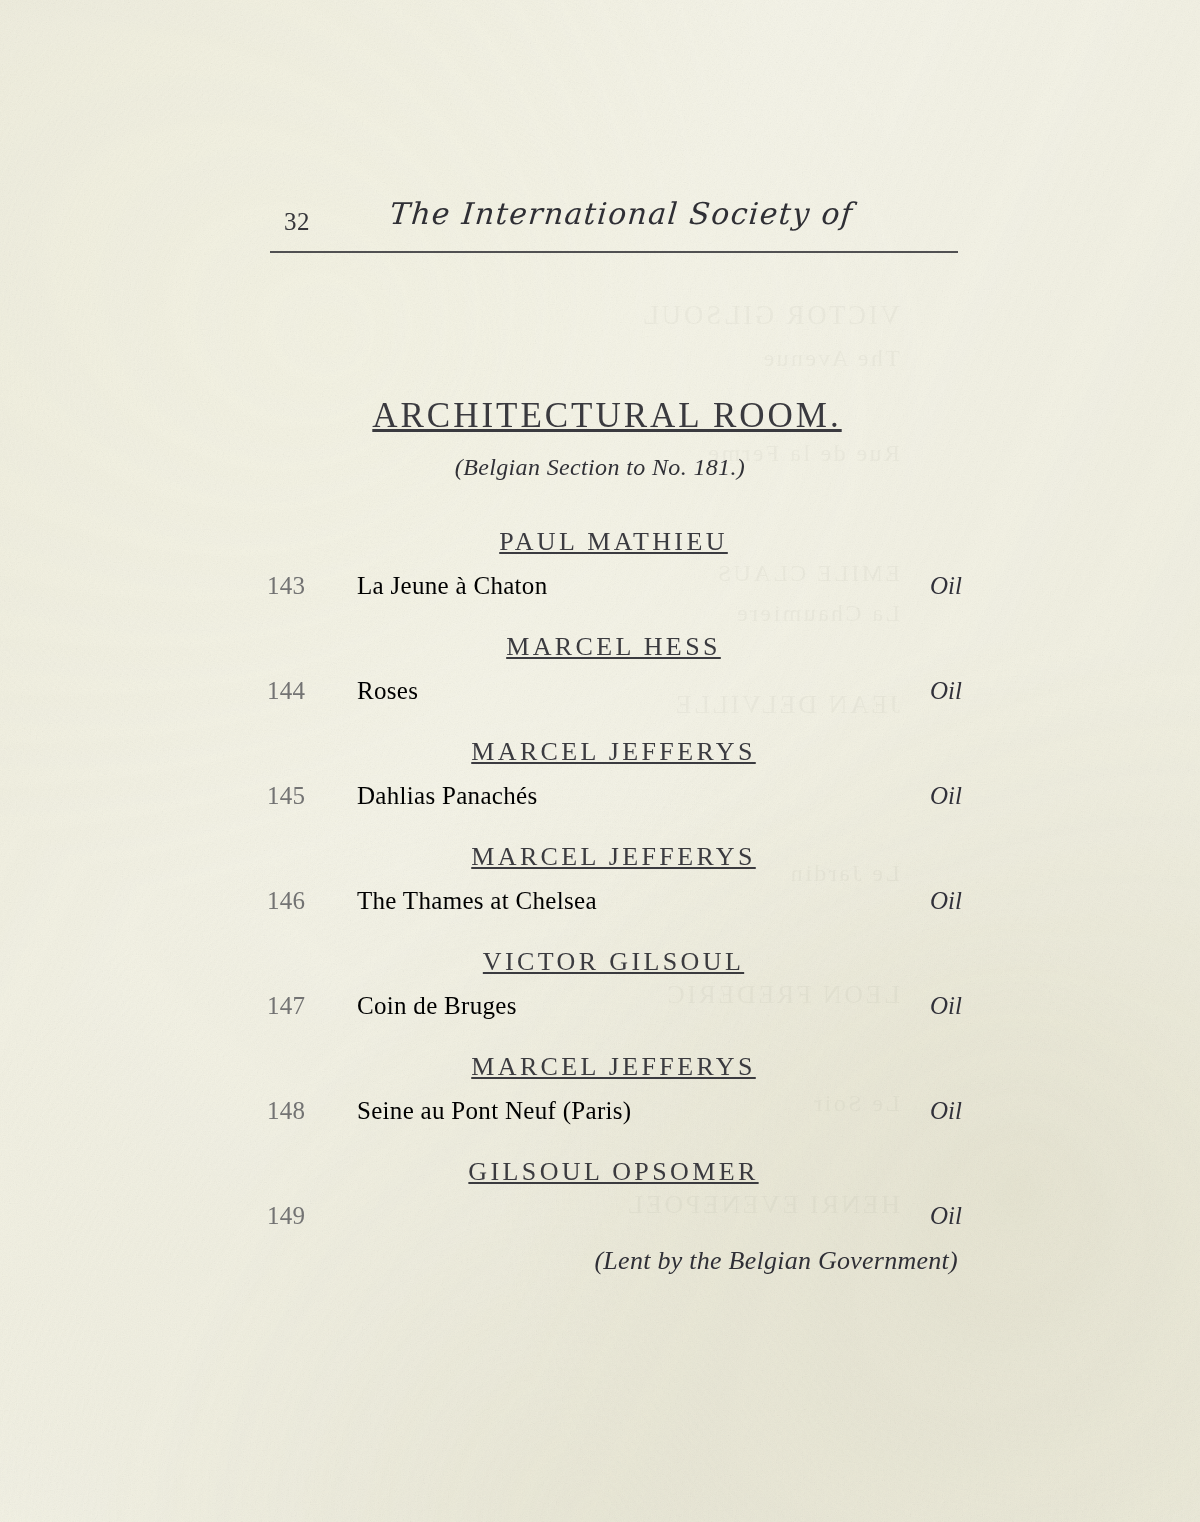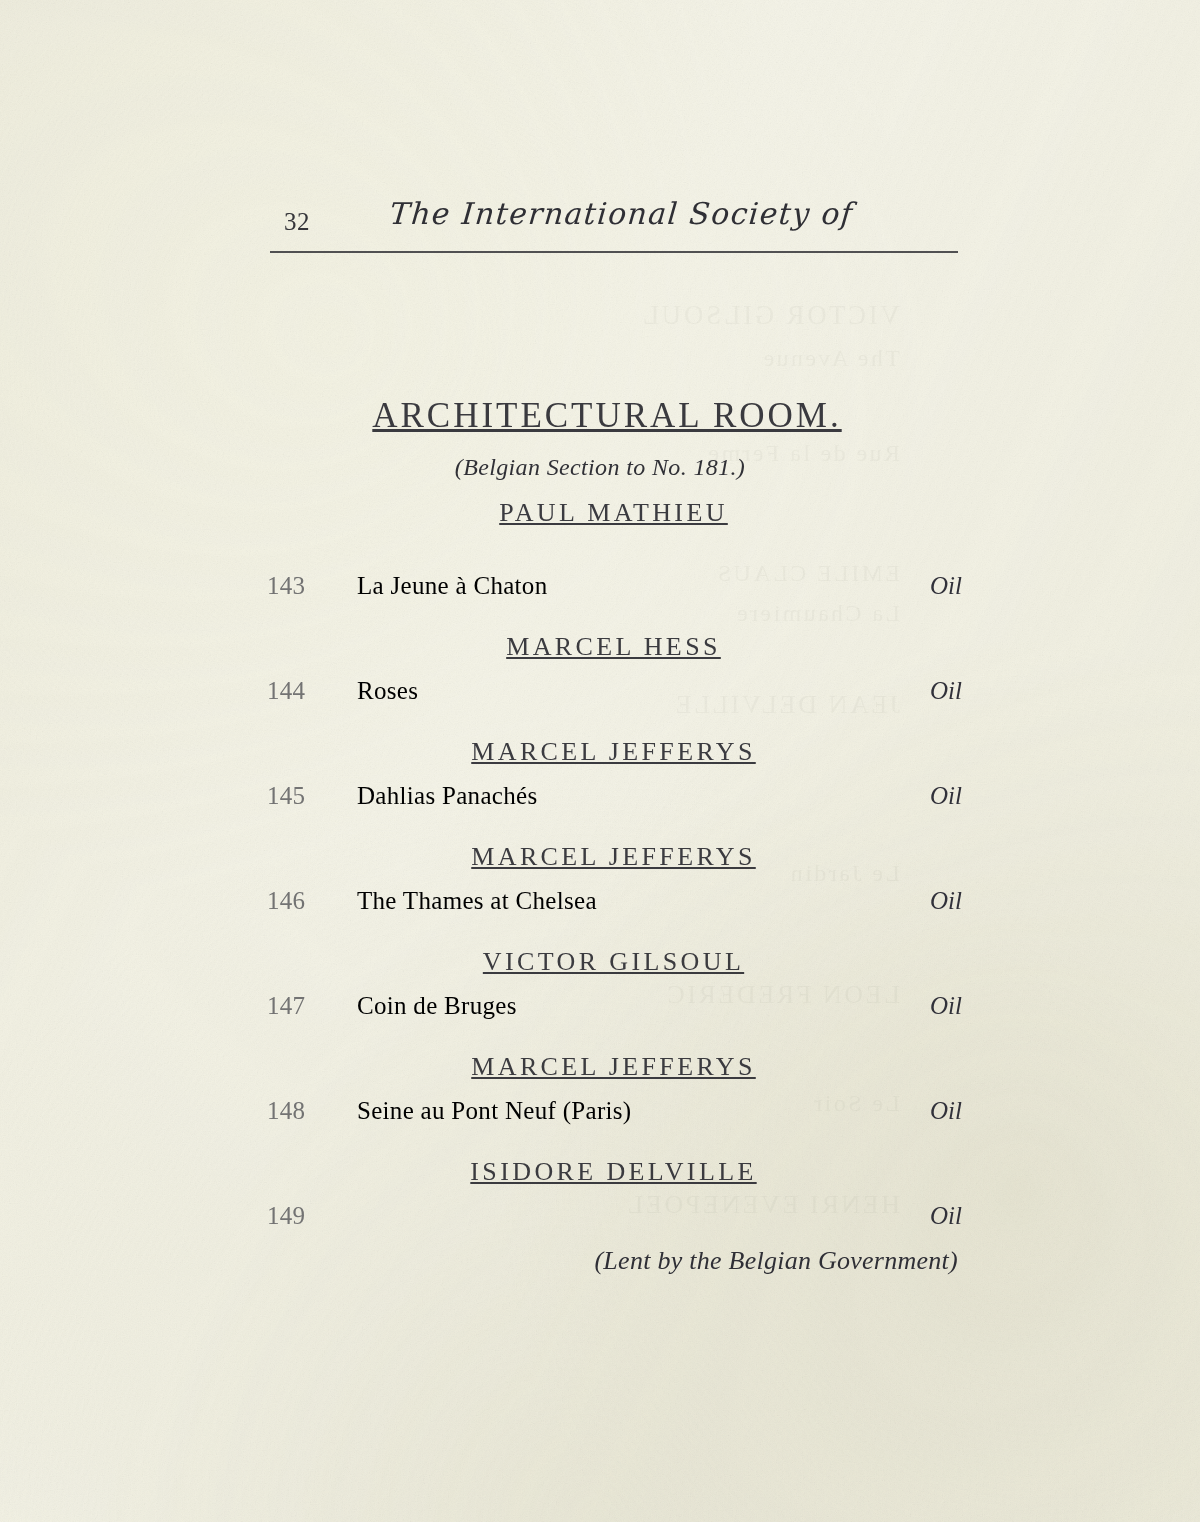--- a/index.html
+++ b/index.html
@@ -221,21 +221,21 @@
     <span id="page-number">32</span>
     <span id="head-title">The International Society of</span>
   </div>
   <div id="head-rule"></div>
 
   <div id="section-title" class="faded">ARCHITECTURAL  ROOM.</div>
   <div id="section-subtitle">(Belgian Section to No. 181.)</div>
 
   <div id="entries">
       <div class="entry" style="top: 0px;">
-        <div class="artist faded" style="top: 498px;">PAUL  MATHIEU</div>
+        <div class="artist faded" style="top: 527px;">PAUL  MATHIEU</div>
         <div class="work-row" style="top: 572px;">
           <span class="work-no">143</span>
           <span class="work-title">La Jeune à Chaton</span>
           <span class="work-medium">Oil</span>
         </div>
       </div>
       <div class="entry" style="top: 0px;">
         <div class="artist faded" style="top: 632px;">MARCEL  HESS</div>
         <div class="work-row" style="top: 677px;">
           <span class="work-no">144</span>
@@ -269,21 +269,21 @@
       </div>
       <div class="entry" style="top: 0px;">
         <div class="artist faded" style="top: 1052px;">MARCEL  JEFFERYS</div>
         <div class="work-row" style="top: 1097px;">
           <span class="work-no">148</span>
           <span class="work-title">Seine au Pont Neuf (Paris)</span>
           <span class="work-medium">Oil</span>
         </div>
       </div>
       <div class="entry" style="top: 0px;">
-        <div class="artist faded" style="top: 1157px;">ISIDORE  DELVILLE</div>
+        <div class="artist faded" style="top: 1157px;">GILSOUL  OPSOMER</div>
         <div class="work-row" style="top: 1202px;">
           <span class="work-no">149</span>
           <span class="work-medium">Oil</span>
         </div>
         <div class="work-note" style="top: 1246px;">(Lent by the Belgian Government)</div>
       </div>
     </div>
 
 </div>
 

